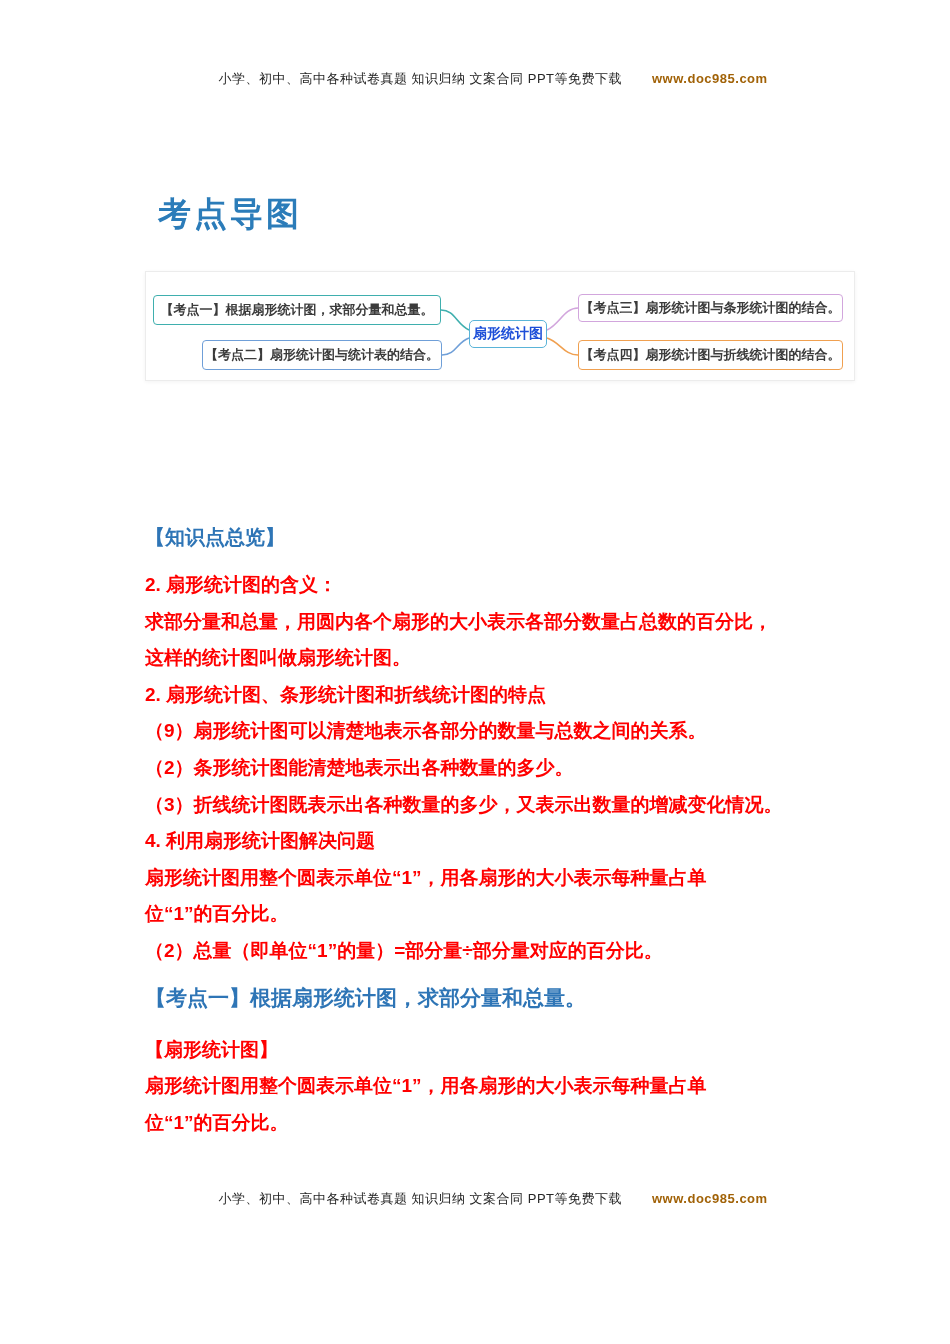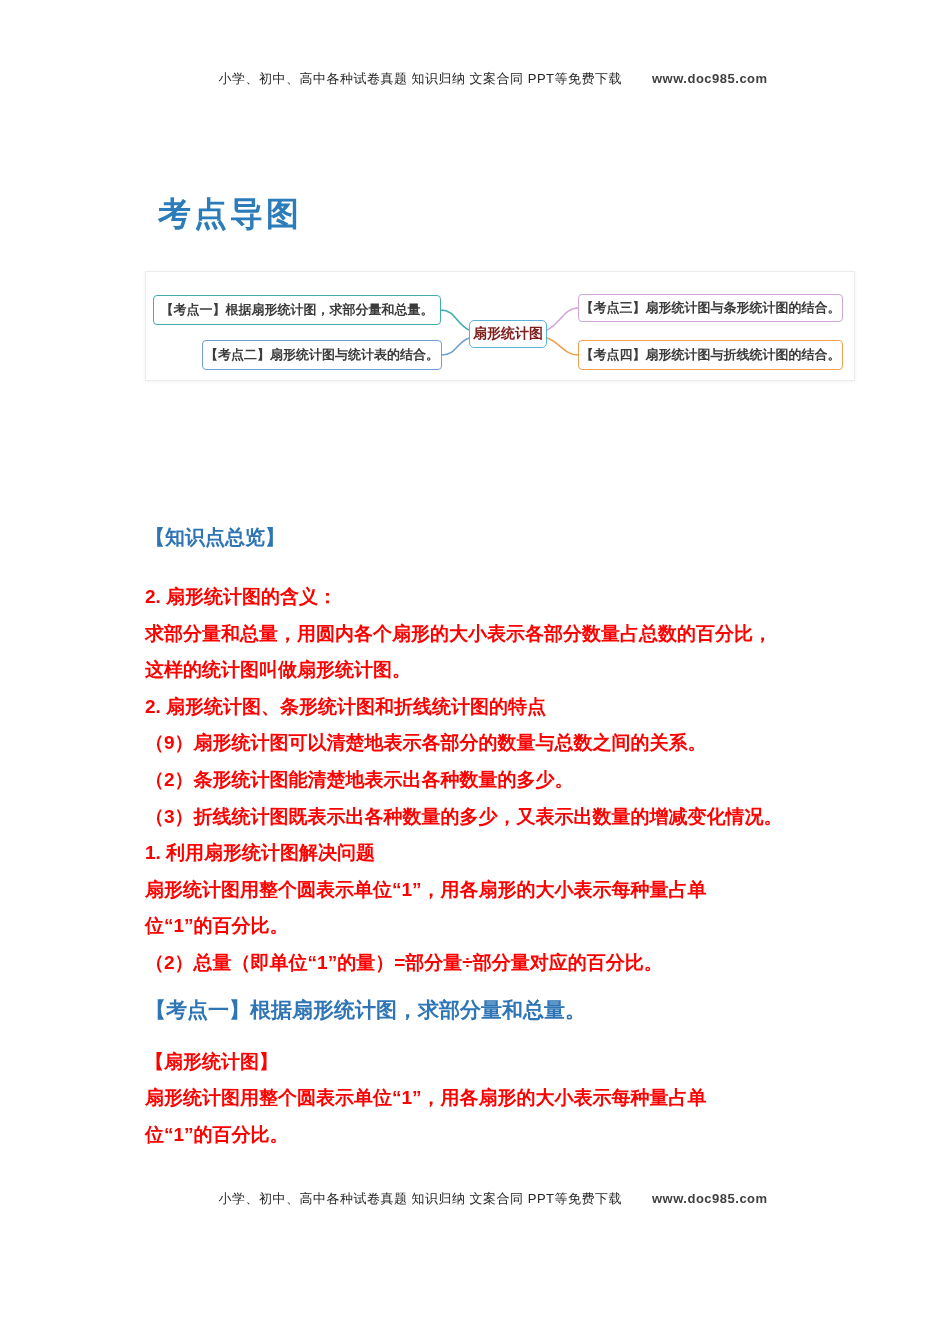--- a/index.html
+++ b/index.html
@@ -8,21 +8,21 @@
 
   .page { position:relative; width:950px; height:1344px; background:#ffffff; overflow:hidden; }
 
   .pg-header, .pg-footer {
     position:absolute; left:0; width:100%;
     display:flex; justify-content:center; align-items:baseline; gap:30px;
     font-size:13px; color:#262626; letter-spacing:0.5px;padding-left:36px;
   }
   .pg-header { top:70px; }
   .pg-footer { top:1190px; }
-  .url { font-weight:700; color:#404040; }
+  .url { font-weight:700; color:#a16207; }
 
   .doc-title {
     position:absolute; left:158px; top:192px;
     font-family:"DejaVu Serif", serif;
     font-size:33px; font-weight:600; letter-spacing:3px;
     color:#2b7cb9;
   }
 
   .mindmap {
     position:absolute; left:145px; top:271px; width:710px; height:110px;
@@ -36,21 +36,21 @@
     font-size:13px; font-weight:bold; color:#3b3b3b; white-space:nowrap;
   }
   .center-node { left:323px; top:48px; width:78px; height:28px; font-size:14px; border-radius:5px; }
   .n1 { left:7px;   top:23px; width:288px; height:30px; }
   .n2 { left:56px;  top:68px; width:240px; height:30px; }
   .n3 { left:432px; top:22px; width:265px; height:28px; }
   .n4 { left:432px; top:68px; width:265px; height:30px;text-align:center; }
 
   .content { position:absolute; left:145px; top:524px; width:690px; }
   .h-blue { color:#2e75b6; font-weight:bold; }
-  .overview { font-size:20px; margin-bottom:28px; }
+  .overview { font-size:20px; margin-bottom:16px; }
   .red-line { color:#ff0000; font-weight:bold; font-size:19px; line-height:36.6px; }
   .kaodian { font-size:21px; margin-top:12px; margin-bottom:18px; line-height:32px; }
   .method-h { font-size:19px; }
 </style>
 </head>
 <body>
 
 <div class="page">
 
   <div class="pg-header">
@@ -60,38 +60,38 @@
 
   <h1 class="doc-title">考点导图</h1>
 
   <div class="mindmap">
     <svg class="links" viewBox="0 0 710 110" xmlns="http://www.w3.org/2000/svg">
       <path d="M295,38 C309,38 310,52 323,58" fill="none" stroke="#3fafae" stroke-width="1.6"></path>
       <path d="M296,83 C310,83 311,70 323,66" fill="none" stroke="#6f9fd8" stroke-width="1.6"></path>
       <path d="M401,58 C414,52 418,36 432,36" fill="none" stroke="#d2a6dd" stroke-width="1.6"></path>
       <path d="M401,66 C414,70 418,83 432,83" fill="none" stroke="#f0a050" stroke-width="1.6"></path>
     </svg>
-    <div class="node center-node" style="border-color: rgb(90, 180, 216); color: #7f1d1d;">扇形统计图</div>
+    <div class="node center-node" style="border-color: rgb(90, 180, 216); color: #1d4ed8;">扇形统计图</div>
     <div class="node n1" style="border-color: rgb(63, 175, 174);">【考点一】根据扇形统计图，求部分量和总量。</div>
     <div class="node n2" style="border-color: rgb(111, 159, 216);">【考点二】扇形统计图与统计表的结合。</div>
     <div class="node n3" style="border-color: rgb(210, 166, 221);">【考点三】扇形统计图与条形统计图的结合。</div>
     <div class="node n4" style="border-color: rgb(240, 160, 80);">【考点四】扇形统计图与折线统计图的结合。</div>
   </div>
 
   <div class="content">
     <div class="h-blue overview">【知识点总览】</div>
 
     <div class="red-line">2. 扇形统计图的含义：</div>
     <div class="red-line">求部分量和总量，用圆内各个扇形的大小表示各部分数量占总数的百分比，</div>
     <div class="red-line">这样的统计图叫做扇形统计图。</div>
     <div class="red-line">2. 扇形统计图、条形统计图和折线统计图的特点</div>
     <div class="red-line">（9）扇形统计图可以清楚地表示各部分的数量与总数之间的关系。</div>
     <div class="red-line">（2）条形统计图能清楚地表示出各种数量的多少。</div>
     <div class="red-line">（3）折线统计图既表示出各种数量的多少，又表示出数量的增减变化情况。</div>
-    <div class="red-line">1. 利用扇形统计图解决问题</div>
+    <div class="red-line">4. 利用扇形统计图解决问题</div>
     <div class="red-line">扇形统计图用整个圆表示单位“1”，用各扇形的大小表示每种量占单</div>
     <div class="red-line">位“1”的百分比。</div>
     <div class="red-line">（2）总量（即单位“1”的量）=部分量÷部分量对应的百分比。</div>
 
     <div class="h-blue kaodian">【考点一】根据扇形统计图，求部分量和总量。</div>
 
     <div class="red-line method-h">【扇形统计图】</div>
     <div class="red-line">扇形统计图用整个圆表示单位“1”，用各扇形的大小表示每种量占单</div>
     <div class="red-line">位“1”的百分比。</div>
   </div>

